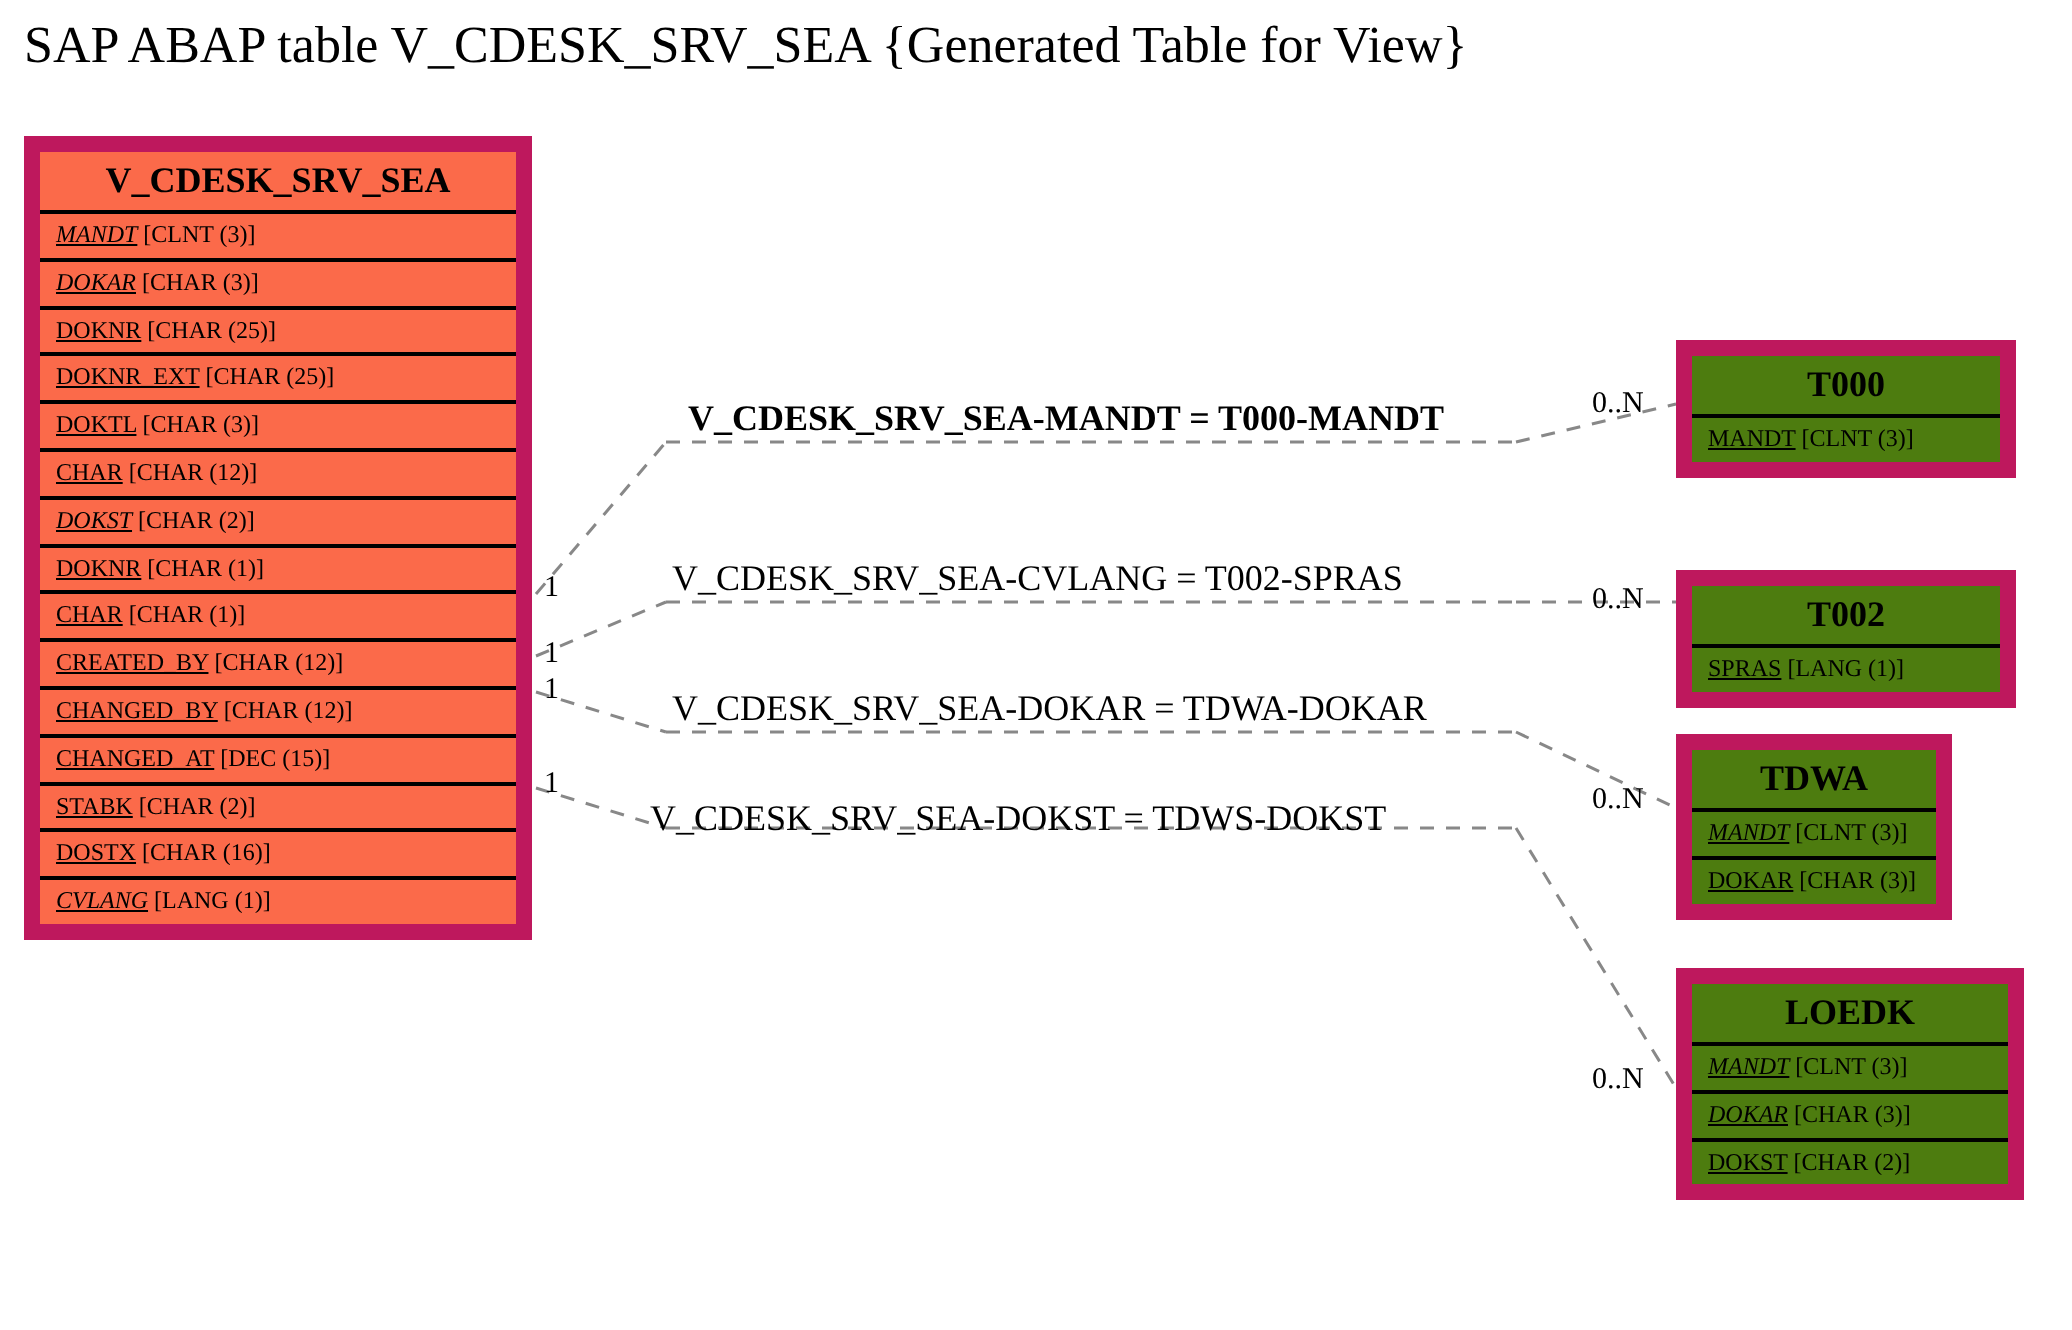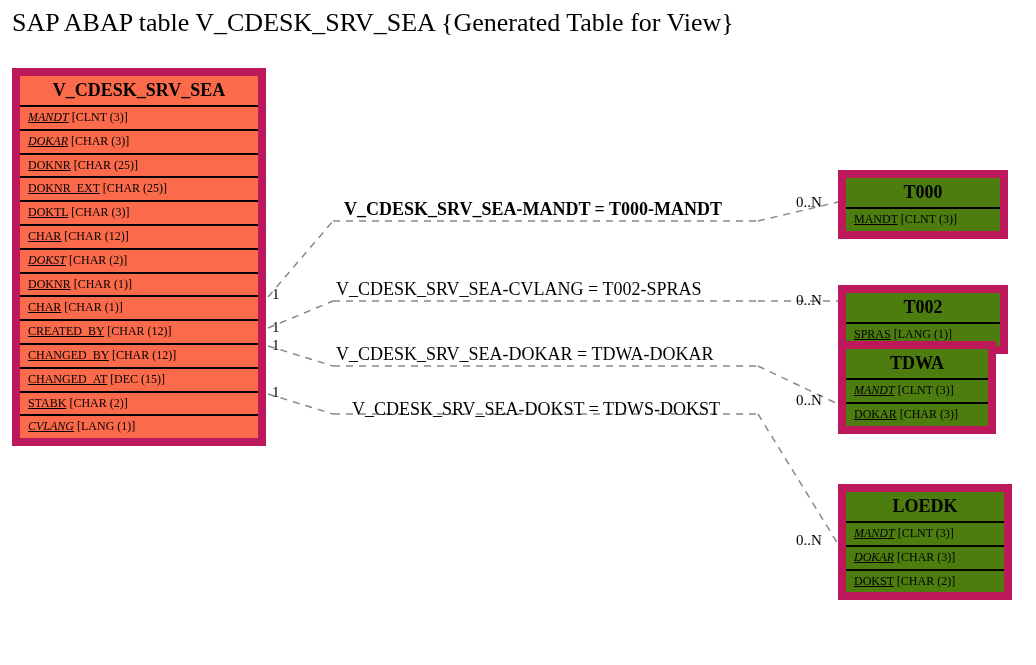--- a/index.html
+++ b/index.html
@@ -107,47 +107,48 @@
       <div class="entity-row"><span class="fieldname">DOKNR_EXT</span><span class="type"> [CHAR (25)]</span></div>
       <div class="entity-row"><span class="fieldname">DOKTL</span><span class="type"> [CHAR (3)]</span></div>
       <div class="entity-row"><span class="fieldname">CHAR</span><span class="type"> [CHAR (12)]</span></div>
       <div class="entity-row"><span class="fieldname key">DOKST</span><span class="type"> [CHAR (2)]</span></div>
       <div class="entity-row"><span class="fieldname">DOKNR</span><span class="type"> [CHAR (1)]</span></div>
       <div class="entity-row"><span class="fieldname">CHAR</span><span class="type"> [CHAR (1)]</span></div>
       <div class="entity-row"><span class="fieldname">CREATED_BY</span><span class="type"> [CHAR (12)]</span></div>
       <div class="entity-row"><span class="fieldname">CHANGED_BY</span><span class="type"> [CHAR (12)]</span></div>
       <div class="entity-row"><span class="fieldname">CHANGED_AT</span><span class="type"> [DEC (15)]</span></div>
       <div class="entity-row"><span class="fieldname">STABK</span><span class="type"> [CHAR (2)]</span></div>
+      <div class="entity-row"><span class="fieldname">DOSTX</span><span class="type"> [CHAR (16)]</span></div>
       <div class="entity-row"><span class="fieldname key">CVLANG</span><span class="type"> [LANG (1)]</span></div>
     </div>
 
   <div id="ref-0" class="entity green" style="left:830px; top:106px; width:170px;">
       <div class="entity-header">T000</div>
       <div class="entity-row"><span class="fieldname">MANDT</span><span class="type"> [CLNT (3)]</span></div>
     </div>
   <div id="ref-1" class="entity green" style="left:830px; top:221px; width:170px;">
       <div class="entity-header">T002</div>
       <div class="entity-row"><span class="fieldname">SPRAS</span><span class="type"> [LANG (1)]</span></div>
     </div>
-  <div id="ref-2" class="entity green" style="left:830px; top:277px; width:158px;">
+  <div id="ref-2" class="entity green" style="left:830px; top:303px; width:138px;">
       <div class="entity-header">TDWA</div>
       <div class="entity-row"><span class="fieldname key">MANDT</span><span class="type"> [CLNT (3)]</span></div>
       <div class="entity-row"><span class="fieldname">DOKAR</span><span class="type"> [CHAR (3)]</span></div>
     </div>
   <div id="ref-3" class="entity green" style="left:830px; top:420px; width:174px;">
       <div class="entity-header">LOEDK</div>
       <div class="entity-row"><span class="fieldname key">MANDT</span><span class="type"> [CLNT (3)]</span></div>
       <div class="entity-row"><span class="fieldname key">DOKAR</span><span class="type"> [CHAR (3)]</span></div>
       <div class="entity-row"><span class="fieldname">DOKST</span><span class="type"> [CHAR (2)]</span></div>
     </div>
 
   <div class="rel-label" style="left:336px; top:135px;font-weight:bold;">V_CDESK_SRV_SEA-MANDT = T000-MANDT</div>
   <div class="rel-label" style="left:328px; top:215px;">V_CDESK_SRV_SEA-CVLANG = T002-SPRAS</div>
   <div class="rel-label" style="left:328px; top:280px;">V_CDESK_SRV_SEA-DOKAR = TDWA-DOKAR</div>
-  <div class="rel-label" style="left:344px; top:335px;">V_CDESK_SRV_SEA-DOKST = TDWS-DOKST</div>
+  <div class="rel-label" style="left:317px; top:335px;">V_CDESK_SRV_SEA-DOKST = TDWS-DOKST</div>
 
   <div class="card" style="left:264px; top:222px;">1</div>
   <div class="card" style="left:264px; top:255px;">1</div>
   <div class="card" style="left:264px; top:273px;">1</div>
   <div class="card" style="left:264px; top:320px;">1</div>
 
   <div class="card" style="left:788px; top:130px;">0..N</div>
   <div class="card" style="left:788px; top:228px;">0..N</div>
   <div class="card" style="left:788px; top:328px;">0..N</div>
   <div class="card" style="left:788px; top:468px;">0..N</div>

